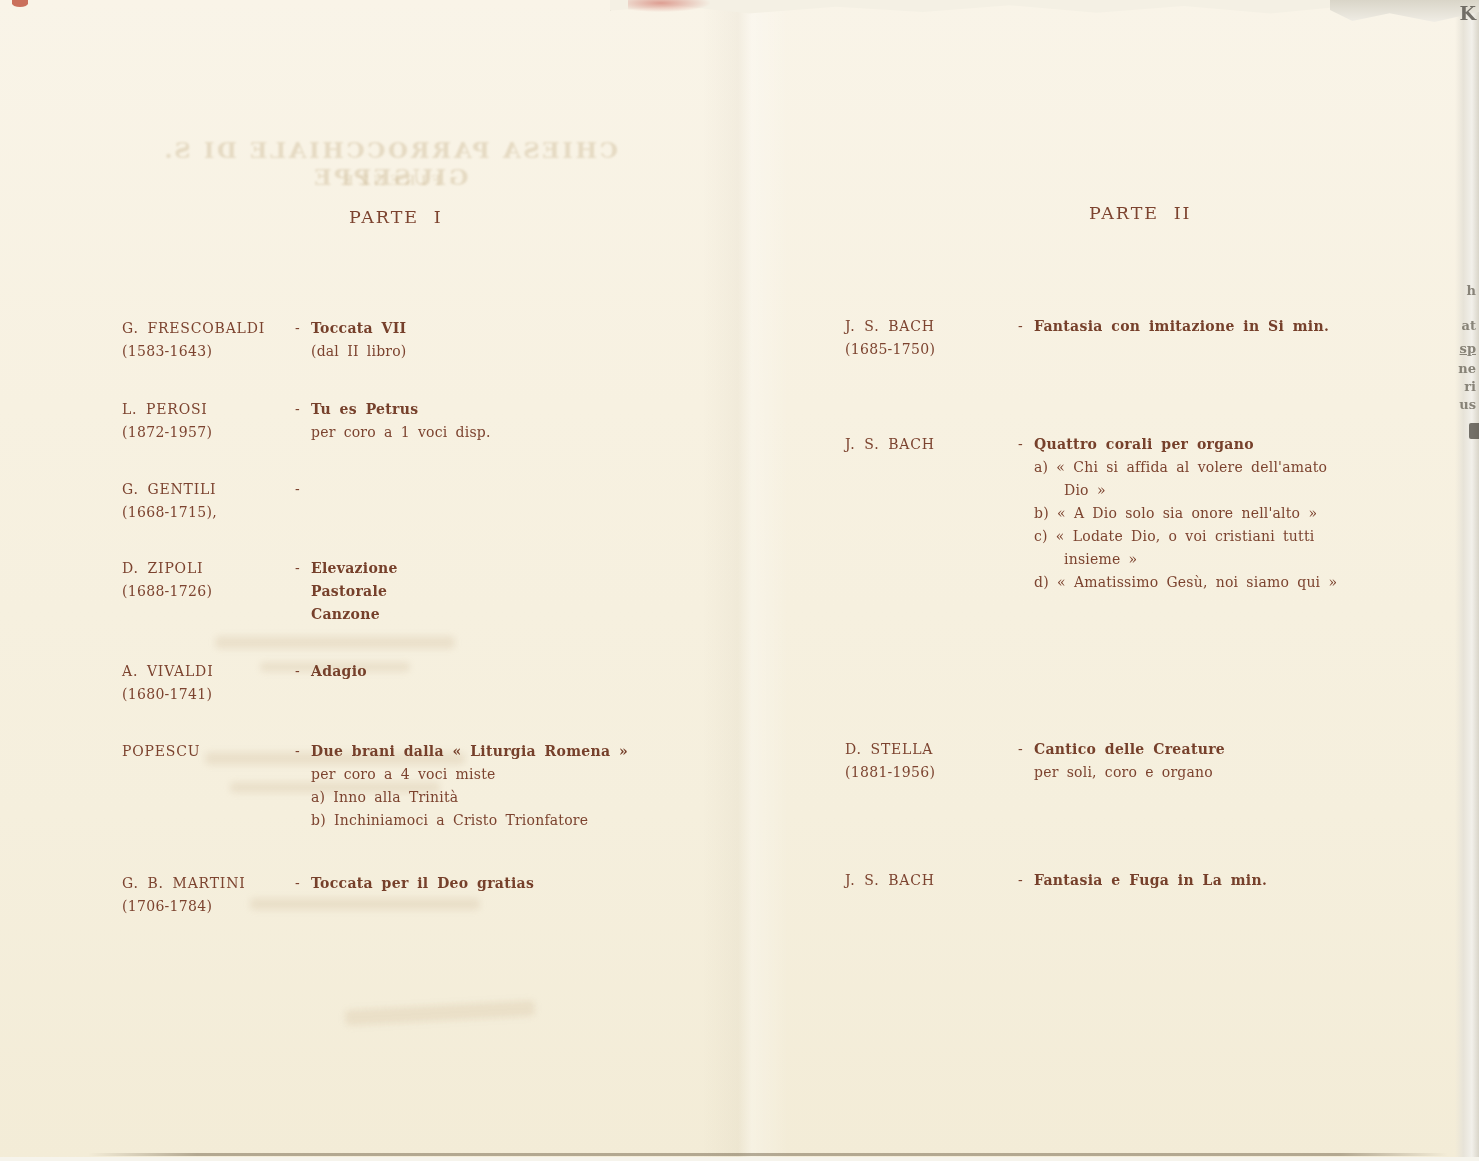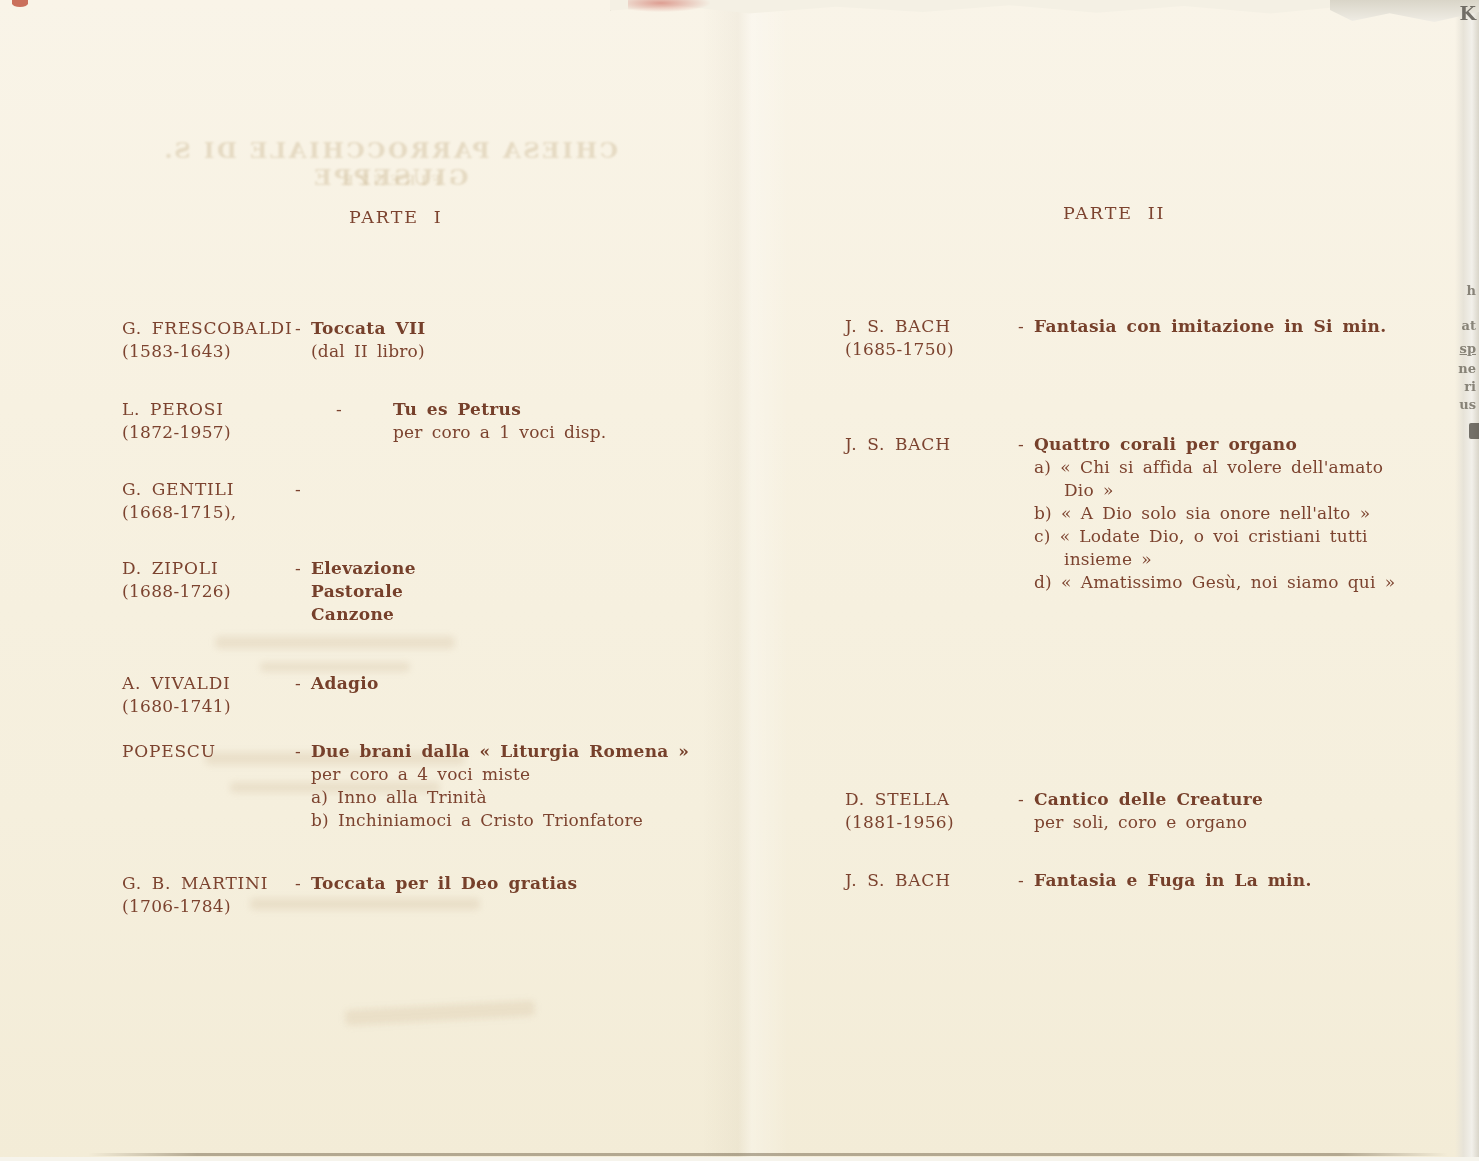--- a/index.html
+++ b/index.html
@@ -10,26 +10,26 @@
     position:relative; width:1479px; height:1161px; overflow:hidden;
     background:linear-gradient(180deg, #f9f4e8 0%, #f7f1e1 35%, #f5efdd 70%, #f3ecd7 100%);
   }
 
   
   .heading {
     position:absolute; color:#7c432f; font-size:17.5px;
     letter-spacing:2px; word-spacing:7px; font-weight:400;
   }
   .h-left  { left:349px; top:207px; }
-  .h-right { left:1063px; top:203px; }
+  .h-right { left:1089px; top:203px; }
 
   
   .entry {
     position:absolute; display:grid; grid-template-columns:173px 16px 1fr;
-    color:#7c432f; font-size:17px; line-height:23px;
+    color:#7c432f; font-size:14px; line-height:23px;
     word-spacing:3.5px; letter-spacing:0.2px;
   }
   .col-left  { left:122px; width:620px; }
   .col-right { left:845px; width:606px; }
   .composer { white-space:nowrap; letter-spacing:0.8px; }
   .dates    { white-space:nowrap; letter-spacing:0.3px; }
   .dash     { padding-top:0; }
   .line.bold { font-weight:700; letter-spacing:0.3px; color:#76402b; }
   .line.cont { padding-left:30px; }
   .line.gap  { }
@@ -117,21 +117,21 @@
       <div class="composer">G. FRESCOBALDI</div>
       <div class="dates">(1583-1643)</div>
     </div>
     <div class="dash">-</div>
     <div>
       <div class="line bold">Toccata VII</div>
       <div class="line">(dal II libro)</div>
     </div>
   </article>
 
-  <article class="entry col-left" style="top:398px;gap:41px;">
+  <article class="entry col-left" style="top:398px;">
     <div>
       <div class="composer">L. PEROSI</div>
       <div class="dates">(1872-1957)</div>
     </div>
     <div class="dash">-</div>
     <div>
       <div class="line bold">Tu es Petrus</div>
       <div class="line">per coro a 1 voci disp.</div>
     </div>
   </article>
@@ -150,21 +150,21 @@
       <div class="dates">(1688-1726)</div>
     </div>
     <div class="dash">-</div>
     <div>
       <div class="line bold">Elevazione</div>
       <div class="line bold">Pastorale</div>
       <div class="line bold">Canzone</div>
     </div>
   </article>
 
-  <article class="entry col-left" style="top:660px;margin-top:12px;">
+  <article class="entry col-left" style="top:660px;">
     <div>
       <div class="composer">A. VIVALDI</div>
       <div class="dates">(1680-1741)</div>
     </div>
     <div class="dash">-</div>
     <div>
       <div class="line bold">Adagio</div>
     </div>
   </article>
 
@@ -216,21 +216,21 @@
       <div class="line bold">Quattro corali per organo</div>
       <div class="line gap">a) « Chi si affida al volere dell'amato</div>
       <div class="line cont">Dio »</div>
       <div class="line gap">b) « A Dio solo sia onore nell'alto »</div>
       <div class="line gap">c) « Lodate Dio, o voi cristiani tutti</div>
       <div class="line cont">insieme »</div>
       <div class="line gap">d) « Amatissimo Gesù, noi siamo qui »</div>
     </div>
   </article>
 
-  <article class="entry col-right" style="top:788px;">
+  <article class="entry col-right" style="top:738px;">
     <div>
       <div class="composer">D. STELLA</div>
       <div class="dates">(1881-1956)</div>
     </div>
     <div class="dash">-</div>
     <div>
       <div class="line bold">Cantico delle Creature</div>
       <div class="line">per soli, coro e organo</div>
     </div>
   </article>

